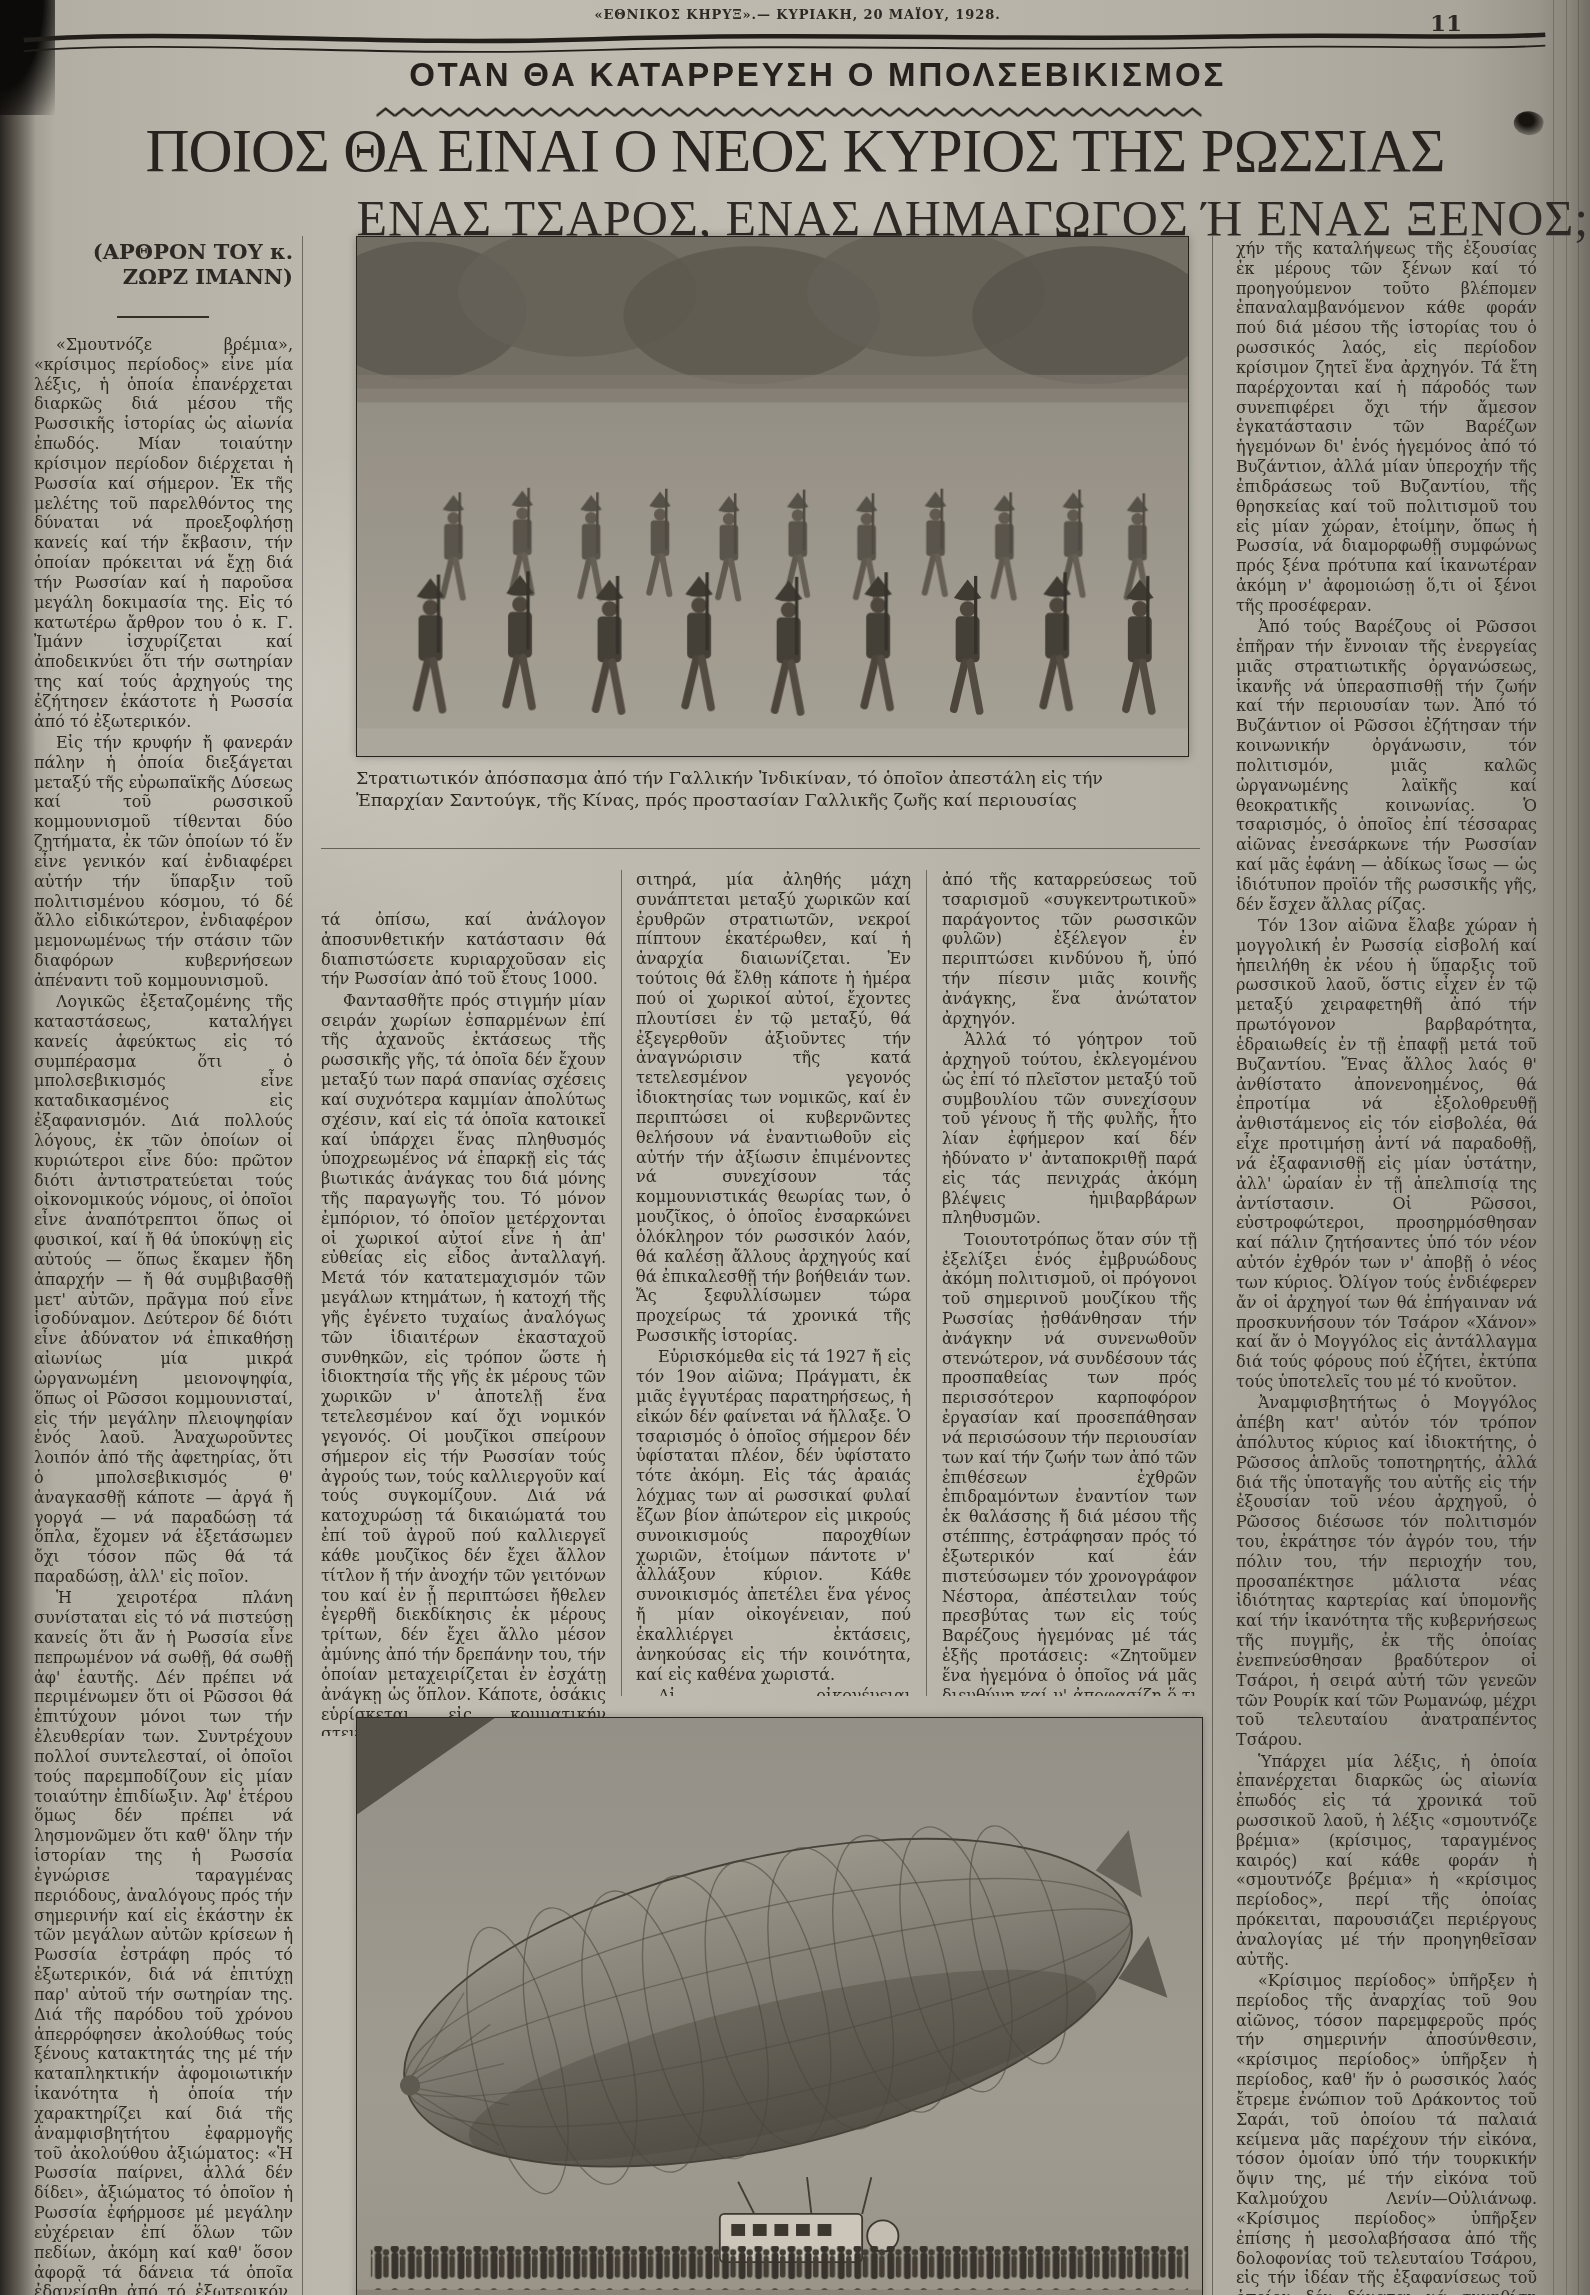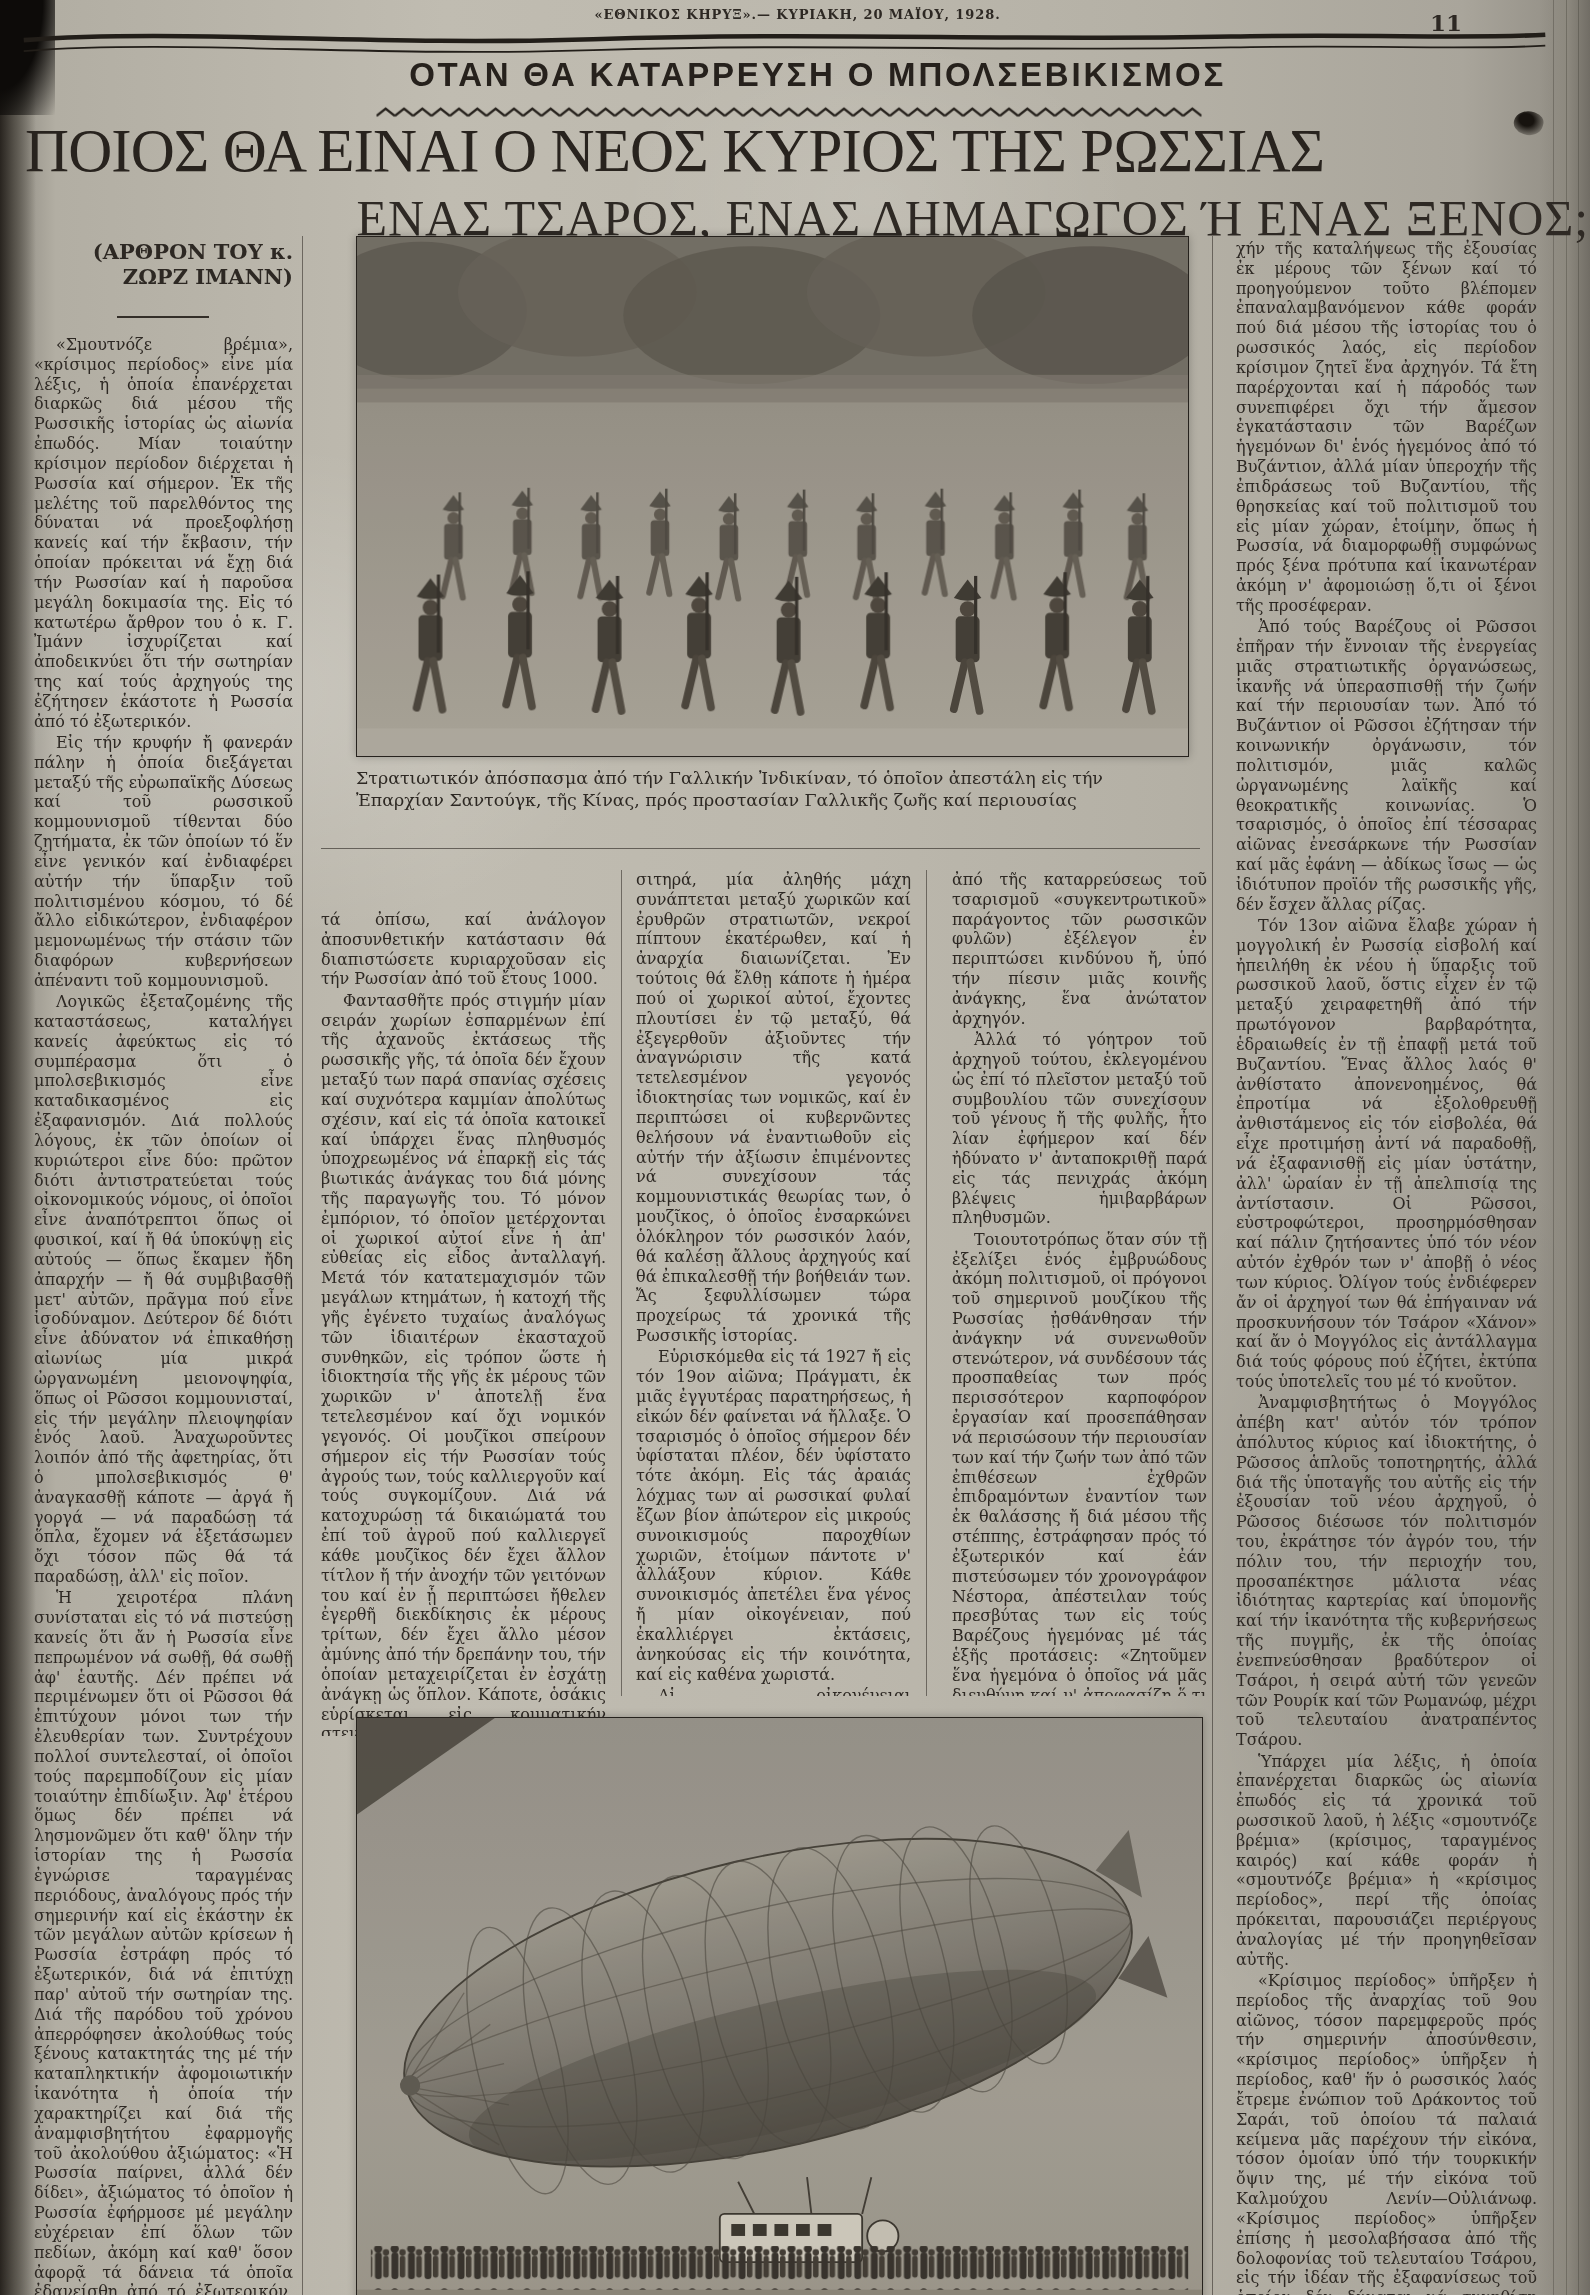--- a/index.html
+++ b/index.html
@@ -21,36 +21,36 @@
     background:linear-gradient(270deg,#716d65 0,#8d897f 45%,rgba(141,137,127,0) 100%);}
   .edge-right .streak{position:absolute;top:0;height:100%;width:1.4px;background:rgba(60,56,50,.35);}
   .masthead{position:absolute;left:476px;top:7.3px;width:643px;text-align:center;
     font-size:13px;font-weight:bold;letter-spacing:0.9px;white-space:nowrap;}
   .pagenum{position:absolute;left:1414px;top:9.2px;width:64px;text-align:center;font-size:23px;font-weight:bold;}
   .toprule{position:absolute;left:18.4px;top:21px;}
   .kicker{position:absolute;left:354px;top:56px;width:872px;text-align:right;
     font-family:"Liberation Sans", sans-serif;font-weight:bold;font-size:33px;letter-spacing:2.8px;
     color:#26211c;white-space:nowrap;}
   .kickerline{position:absolute;left:376px;top:104px;}
-  .headline{position:absolute;left:25px;top:116px;width:1554px;
+  .headline{position:absolute;left:18px;top:116px;width:1554px;text-align:center;
     font-family:"Liberation Serif", serif;font-size:61px;letter-spacing:-0.9px;white-space:nowrap;
     color:#28231e;}
   .subheadline{position:absolute;left:35px;top:189px;width:1554px;text-align:right;
     font-family:"Liberation Serif", serif;font-size:50px;letter-spacing:0.9px;white-space:nowrap;
     color:#2e2924;}
   .byline{position:absolute;left:34px;top:239px;width:259px;text-align:right;
     font-size:21px;font-weight:bold;line-height:1.2;}
   .byline-rule{position:absolute;left:117px;top:316px;width:92px;height:1.8px;background:#332e28;}
   .col{position:absolute;font-size:16px;line-height:1.24;text-align:justify;overflow:hidden;}
   .col p{margin:0;text-indent:22px;}
   .col p + p{margin-top:1.4px;}
   .col1{left:34px;top:335px;width:259px;height:2116px;}
   .col2{left:321px;top:870px;width:285px;height:826px;margin-top:40px;}
   .col3{left:636px;top:870px;width:275px;height:826px;}
-  .col4{left:942px;top:870px;width:255px;height:826px;margin-left:10px;}
+  .col4{left:942px;top:870px;width:255px;height:826px;}
   .col5{left:1236px;top:239px;width:301px;height:2087px;}
   .vrule{position:absolute;width:1.4px;background:rgba(43,38,32,.55);}
   .vr1{left:302px;top:236px;height:2224px;}
   .vr2{left:621px;top:870px;height:826px;}
   .vr3{left:926px;top:870px;height:826px;}
   .vr4{left:1212px;top:236px;height:2224px;}
   .photo{position:absolute;border:1.8px solid #26221d;background:#9c978c;box-shadow:0 0 8.3px rgba(0,0,0,.25);}
   .photo-soldiers{left:356px;top:236px;width:831px;height:519px;}
   .photo-airship{left:356px;top:1717px;width:845px;height:675px;}
   .caption{position:absolute;text-align:left;font-size:17.4px;line-height:1.25;}

